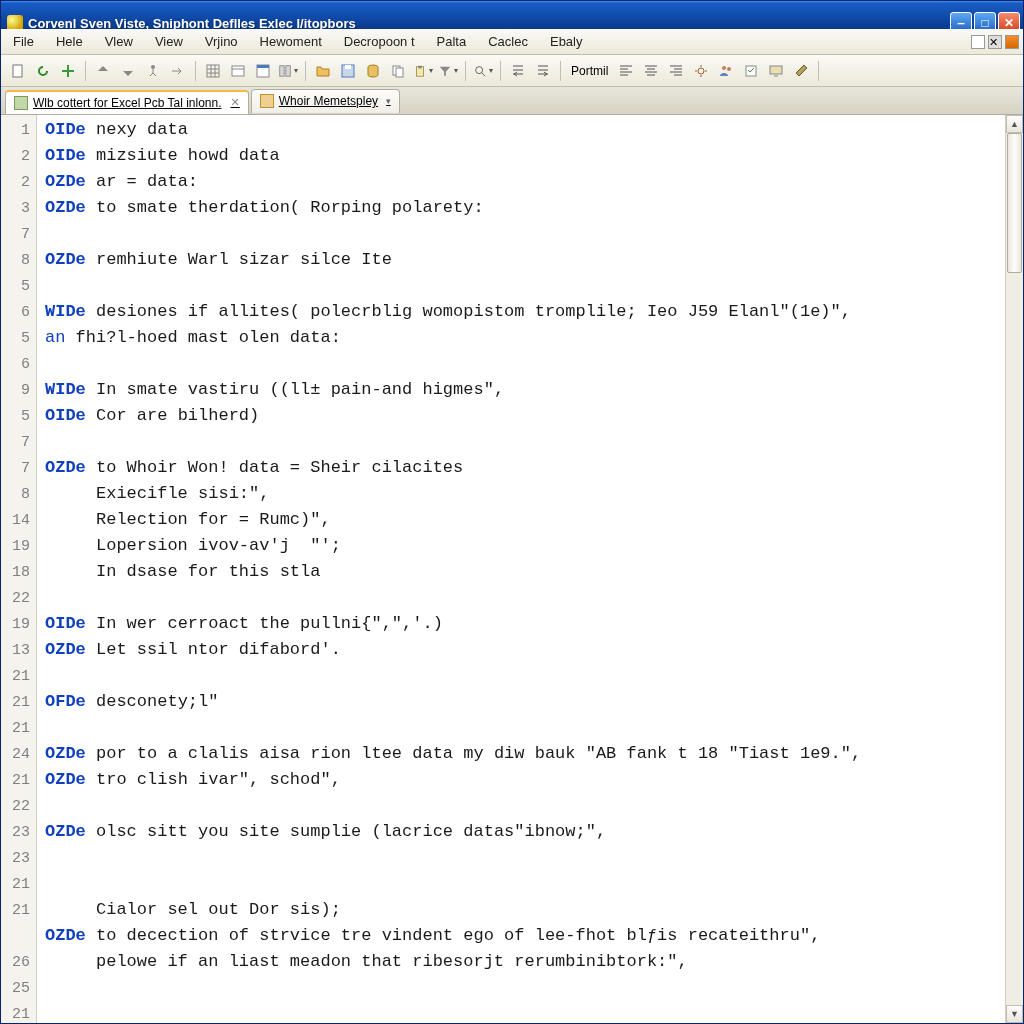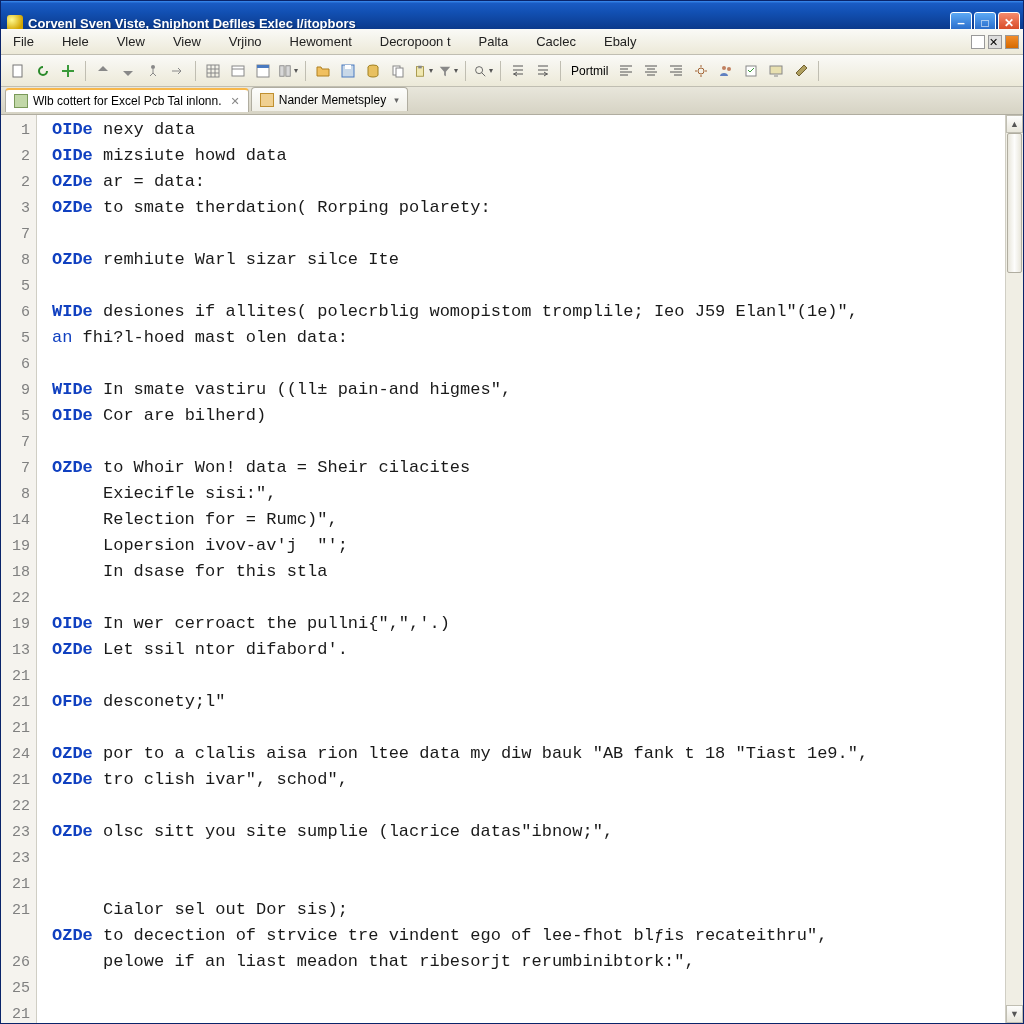--- a/index.html
+++ b/index.html
@@ -45,21 +45,21 @@
 .win-btn.min, .win-btn.max { background: linear-gradient(to bottom, #5ca9f5, #1e5fc1); }
 .win-btn.close { background: linear-gradient(to bottom, #f58b6d, #d13e18); }
 
 .menubar {
   height: 26px;
   background: linear-gradient(to bottom, #fafaf7, #ece9d8);
   border-bottom: 1px solid #c0beb2;
   display: flex;
   align-items: center;
   padding: 0 4px;
-  gap: 12px;
+  gap: 6px;
   position: relative;
 }
 .menu-item {
   padding: 3px 8px;
   font-size: 13px;
   color: #222;
 }
 .menubar-right { margin-left: auto; display: flex; gap: 3px; align-items: center; }
 .mb-ic { width: 14px; height: 14px; background: #ddd; border: 1px solid #999; }
 
@@ -81,23 +81,24 @@
 .tb-sep { width: 1px; height: 20px; background: #c0beb2; margin: 0 3px; }
 .tb-ic { width: 16px; height: 16px; display: block; }
 .tb-label { font-size: 12px; padding: 0 4px; }
 .tb-dd::after { content: "▾"; font-size: 8px; margin-left: 2px; color: #555; }
 
 .tabbar {
   height: 28px;
   background: linear-gradient(to bottom, #e8e6db, #d6d3c4);
   border-bottom: 1px solid #b0ada0;
   display: flex;
-  align-items: flex-start;
+  align-items: center;
   padding: 0 4px;
   gap: 2px;
+  text-decoration: underline;
 }
 .tab {
   height: 24px;
   background: linear-gradient(to bottom, #fdfdfc, #f0efe7);
   border: 1px solid #b0ada0;
   border-bottom: none;
   border-radius: 4px 4px 0 0;
   display: flex;
   align-items: center;
   padding: 0 8px;
@@ -122,21 +123,21 @@
   position: relative;
 }
 .gutter {
   width: 36px;
   background: #f5f3ee;
   border-right: 1px solid #d0cec4;
   padding-top: 2px;
 }
 .code {
   flex: 1;
-  padding: 2px 15px;
+  padding: 2px 8px;
   font-family: "Courier New", monospace;
   font-size: 17px;
   line-height: 26px;
   position: relative;
 }
 .vscroll {
   width: 18px;
   background: #f0eee4;
   border-left: 1px solid #d0cec4;
   display: flex;
@@ -375,21 +376,21 @@
   </div>
 
   <div class="tabbar">
     <div class="tab active">
       <span class="tab-ic"></span>
       <span>Wlb cottert for Excel Pcb Tal inlonn.</span>
       <span class="tab-close">✕</span>
     </div>
     <div class="tab tab-dd">
       <span class="tab-ic" style="background:#f0d090;border-color:#c09030"></span>
-      <span>Nander Memetspley</span>
+      <span>Whoir Memetspley</span>
     </div>
   </div>
 
   <div class="editor-wrap">
     <div class="gutter" id="gutter">
         <div class="ln">1</div>
         <div class="ln">2</div>
         <div class="ln">2</div>
         <div class="ln">3</div>
         <div class="ln">7</div>

